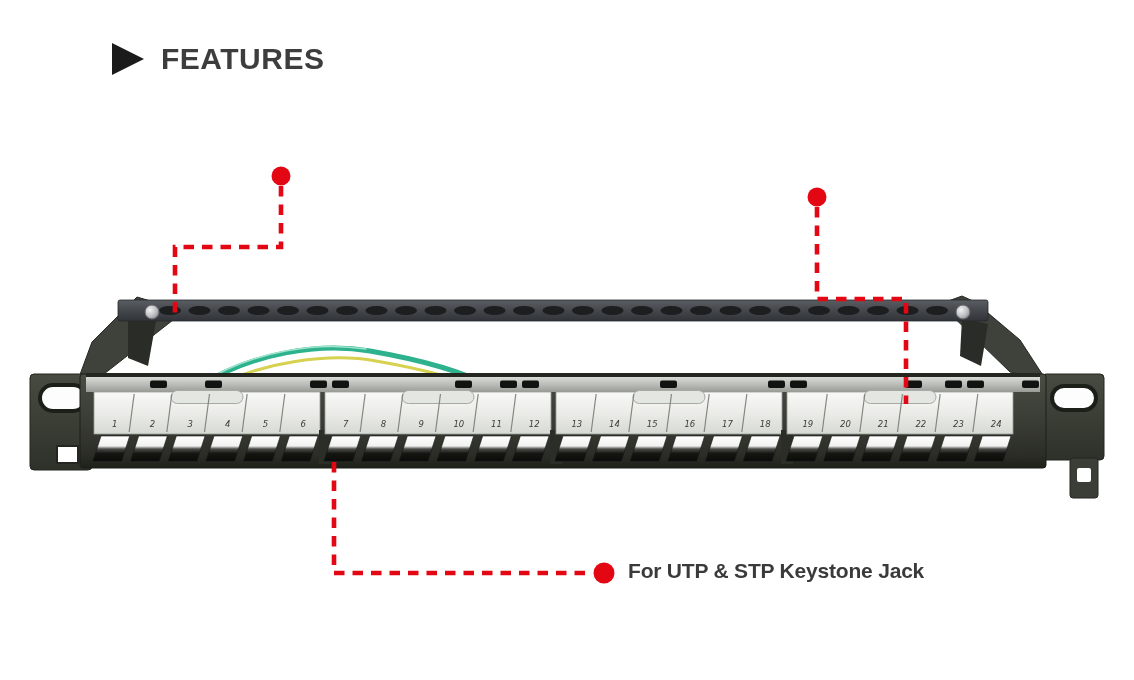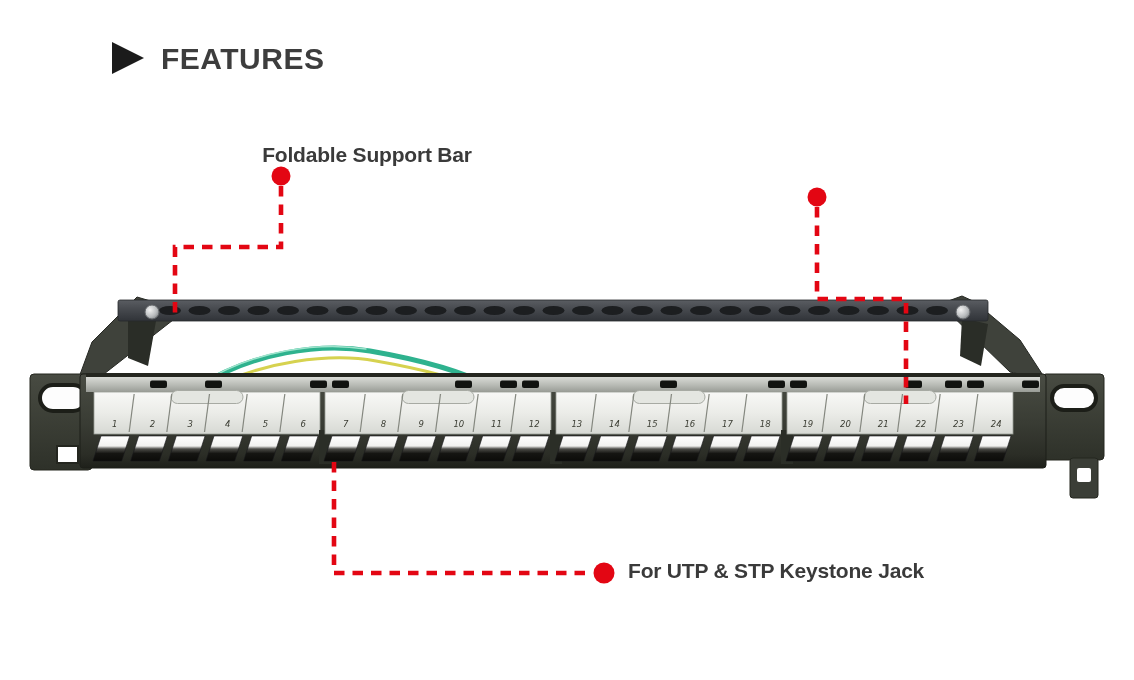--- a/index.html
+++ b/index.html
@@ -1,20 +1,20 @@
 <!DOCTYPE html>
 <html style="--accent-red: #e30613; --heading-text: #3d3d3d; --label-text: #3a3a3a; --wire-green: #2eb28e; --wire-yellow: #d6d24f;"><head>
 <meta charset="utf-8">
 <style>
   html,body{margin:0;padding:0;}
   body{font-family:"Liberation Sans","DejaVu Sans",sans-serif;background:#ffffff;}
   .stage{position:relative;width:1134px;height:680px;background:#ffffff;overflow:hidden;}
 
   
-  .hdr{position:absolute;left:112px;top:42px;display:flex;align-items:flex-start;gap:17px;}
+  .hdr{position:absolute;left:112px;top:42px;display:flex;align-items:center;gap:17px;}
   .tri{width:0;height:0;border-left:32px solid #1b1b1b;border-top:16px solid transparent;border-bottom:16px solid transparent;}
   .hdr h1{margin:0;font-size:30px;font-weight:700;color:var(--heading-text);letter-spacing:.5px;}
 
   
   .callout{position:absolute;font-size:21px;font-weight:700;color:var(--label-text);letter-spacing:-.2px;white-space:nowrap;text-align:right;}
   .co-foldable{left:237px;top:143px;width:260px;text-align:center;}
   .co-blank{left:720px;top:158px;width:200px;text-align:center;}
   .co-utp{left:628px;top:559px;}
 
   svg{position:absolute;left:0;top:0;}
@@ -25,21 +25,20 @@
 </head>
 <body>
 
 <div class="stage">
 
   <div class="hdr">
     <span class="tri"></span>
     <h1>FEATURES</h1>
   </div>
 
-  <div class="callout co-foldable">Foldable Support Bar</div>
   <div class="callout co-utp">For UTP &amp; STP Keystone Jack</div>
 
   <svg width="1134" height="680" viewBox="0 0 1134 680">
     <defs>
       <linearGradient id="barGrad" x1="0" y1="0" x2="0" y2="1">
         <stop offset="0" stop-color="#5a5d62"></stop>
           <stop offset=".45" stop-color="#46494e"></stop>
           <stop offset="1" stop-color="#303338"></stop>
       </linearGradient>
       <linearGradient id="faceGrad" x1="0" y1="0" x2="0" y2="1">

